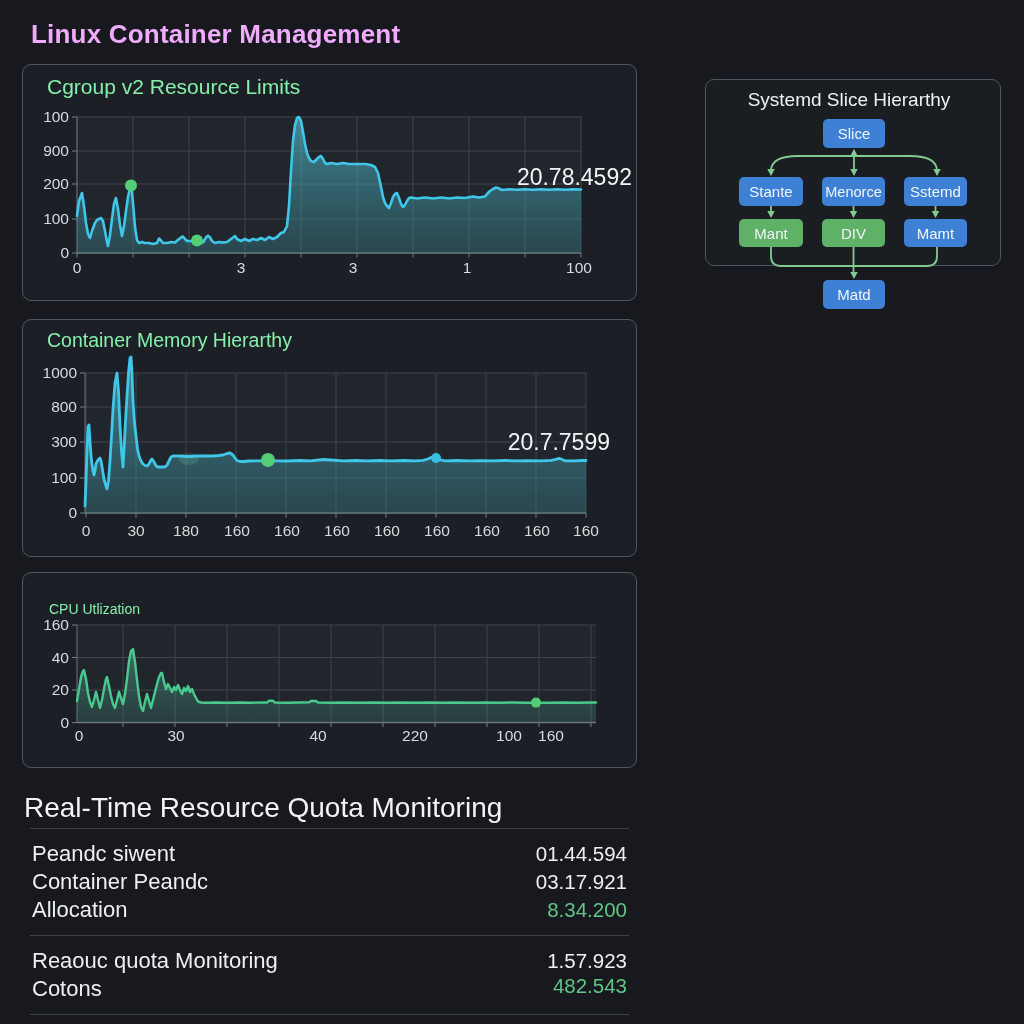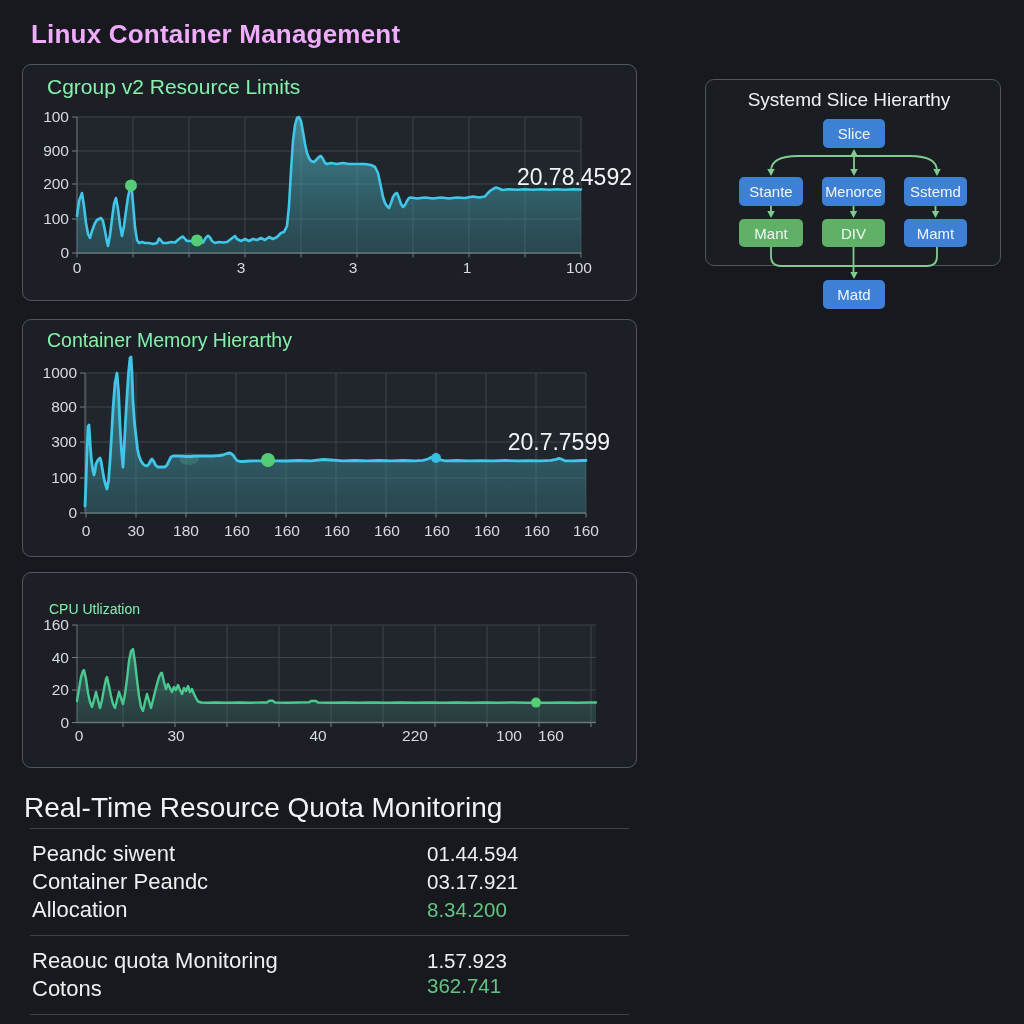--- a/index.html
+++ b/index.html
@@ -1,19 +1,19 @@
 <!DOCTYPE html>
 <html><head>
 <meta charset="utf-8">
 <style>
 html,body{margin:0;padding:0;width:1024px;height:1024px;background:#17191e;font-family:"Liberation Sans",sans-serif;overflow:hidden;position:relative}
 .panel{position:absolute;background:#1c2026;border:1px solid #50565e;border-radius:9px;box-sizing:border-box}
 .ptitle{position:absolute;color:#86efac;font-weight:500}
 .row{position:absolute;color:#edeff1;font-size:22px}
-.val{position:absolute;text-align:left;font-size:20.5px;color:#edeff1}
+.val{position:absolute;text-align:right;font-size:20.5px;color:#edeff1}
 .divider{position:absolute;height:1px;background:#3d4249}
 svg text{font-family:"Liberation Sans",sans-serif}
 </style>
 </head>
 <body>
 <div style="position:absolute;left:31px;top:19px;font-size:26px;font-weight:700;color:#f0abfc;letter-spacing:0.2px">Linux Container Management</div>
 
 <div class="panel" style="left:22px;top:64px;width:615px;height:237px">
   <div class="ptitle" style="left:24px;top:10px;font-size:21px">Cgroup v2 Resource Limits</div>
   <svg width="615" height="237" viewBox="0 0 615 237" style="position:absolute;left:0;top:0">
@@ -237,15 +237,15 @@
 <div class="row" style="left:32px;top:869px">Container Peandc</div>
 <div class="val" style="right:397px;top:870px;width:200px">03.17.921</div>
 <div class="row" style="left:32px;top:897px">Allocation</div>
 <div class="val" style="right:397px;top:898px;width:200px;color:#62c584">8.34.200</div>
 
 <div class="divider" style="left:30px;top:935px;width:599px"></div>
 
 <div class="row" style="left:32px;top:948px">Reaouc quota Monitoring</div>
 <div class="val" style="right:397px;top:949px;width:200px">1.57.923</div>
 <div class="row" style="left:32px;top:976px">Cotons</div>
-<div class="val" style="right:397px;top:974px;width:200px;color:#62c584">362.741</div>
+<div class="val" style="right:397px;top:974px;width:200px;color:#62c584">482.543</div>
 
 <div class="divider" style="left:30px;top:1014px;width:599px"></div>
 
 </body></html>

